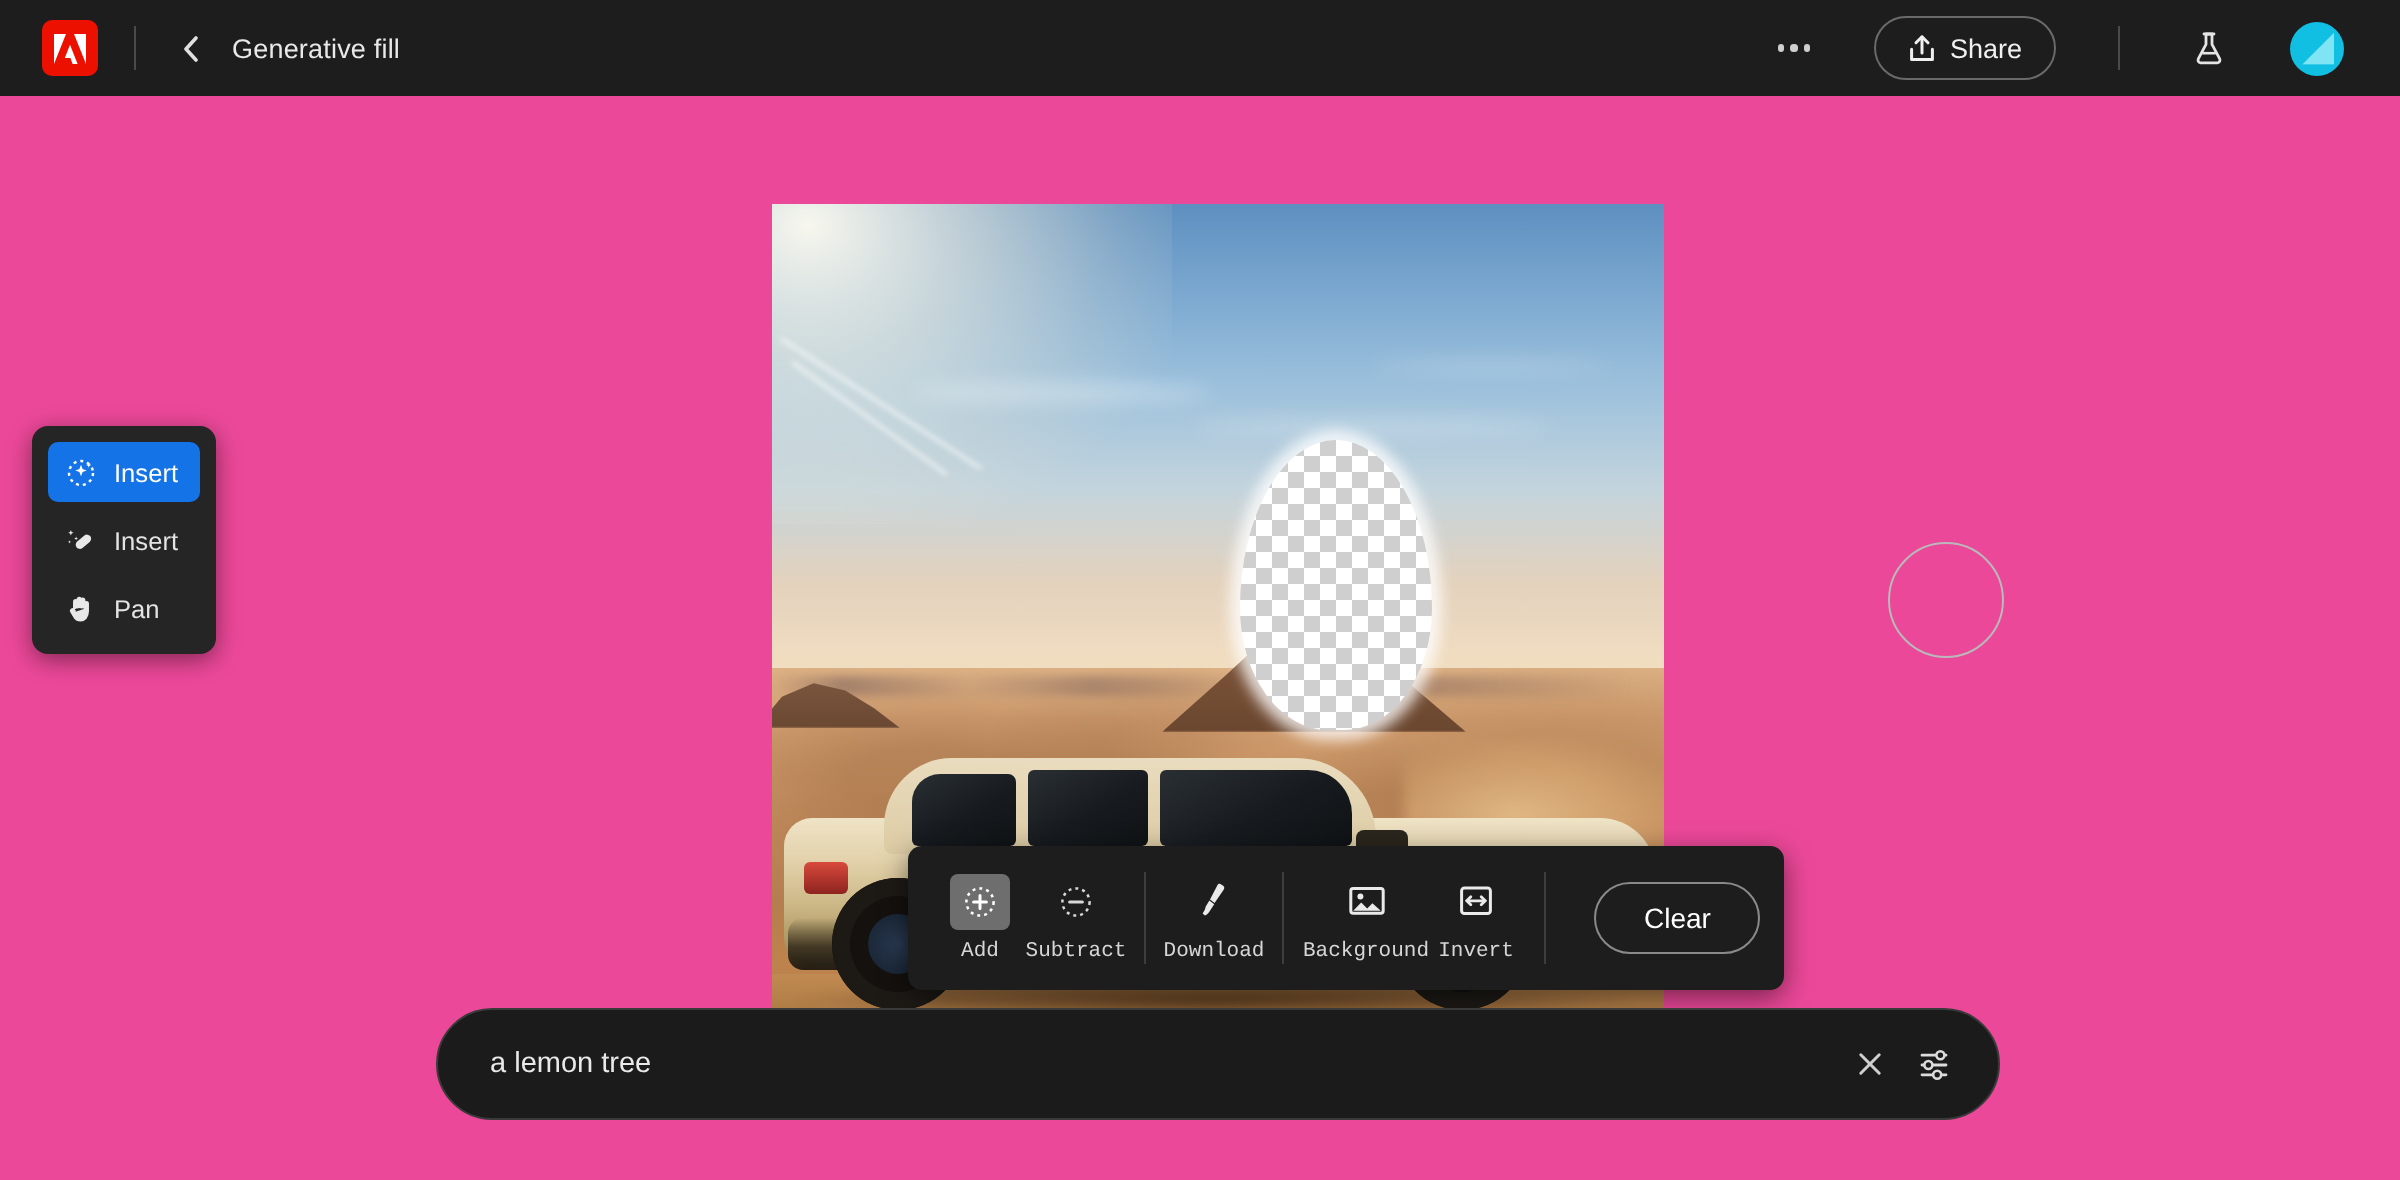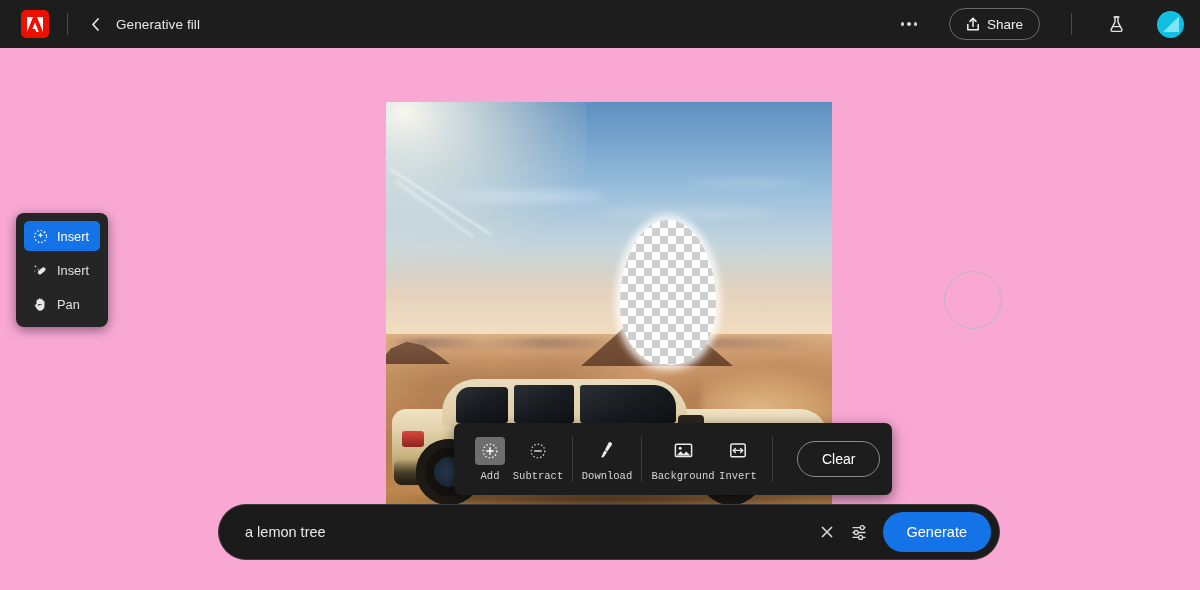--- a/index.html
+++ b/index.html
@@ -31,21 +31,21 @@
     width: 26px; height: 26px; border-radius: 4px;
     display: flex; align-items: center; justify-content: center;
     cursor: pointer;
   }
   #doc-title {
     font-size: 13.5px; color: #e8e8e8; margin-left: 8px;
     letter-spacing: .1px; font-weight: 400;
   }
   #header-right {
     margin-left: auto; display: flex; align-items: center; gap: 17px;
-    padding-right: 16px;
+    padding-right: 28px;
     text-align: right;
   }
   #more-options {
     width: 30px; height: 30px; display: flex; align-items: center;
     justify-content: center; cursor: pointer; margin-right: 8px;
   }
   #more-options .dot {
     width: 3.5px; height: 3.5px; border-radius: 50%;
     background: #cfcfcf; display: inline-block; margin: 0 1.6px;
   }
@@ -74,21 +74,21 @@
   #user-avatar::after {
     content:""; position:absolute; left:50%; top:50%;
     width: 16px; height: 16px; background:#7fe4f3;
     clip-path: polygon(0 0, 100% 0, 0 100%);
     transform: translate(-50%,-48%) rotate(180deg);
   }
 
   
   #canvas-area {
     position: absolute; left: 0; top: 48px;
-    width: 1200px; height: 542px; background: #f9a8d4;
+    width: 1200px; height: 542px; background: #ec4899;
   }
 
   
   #image-canvas {
     position: absolute; left: 386px; top: 54px;
     width: 446px; height: 415px; overflow: hidden;
     background: #c9a06a;
   }
   .sky {
     position: absolute; left: 0; top: 0; width: 100%; height: 57%;
@@ -515,18 +515,15 @@
       </svg>
     </div>
     <div id="prompt-settings">
       <svg width="18" height="17" viewBox="0 0 18 17">
         <path d="M2 3.6h12M2 8.5h12M2 13.4h12" stroke="#dcdcdc" stroke-width="1.4" stroke-linecap="round"></path>
         <circle cx="11.2" cy="3.6" r="2" fill="#1b1b1b" stroke="#dcdcdc" stroke-width="1.3"></circle>
         <circle cx="5.2" cy="8.5" r="2" fill="#1b1b1b" stroke="#dcdcdc" stroke-width="1.3"></circle>
         <circle cx="9.6" cy="13.4" r="2" fill="#1b1b1b" stroke="#dcdcdc" stroke-width="1.3"></circle>
       </svg>
     </div>
-    <div id="generate-button">
-      <span>Generate</span>
-    </div>
   </div>
 
 </div>
 
 </body></html>

